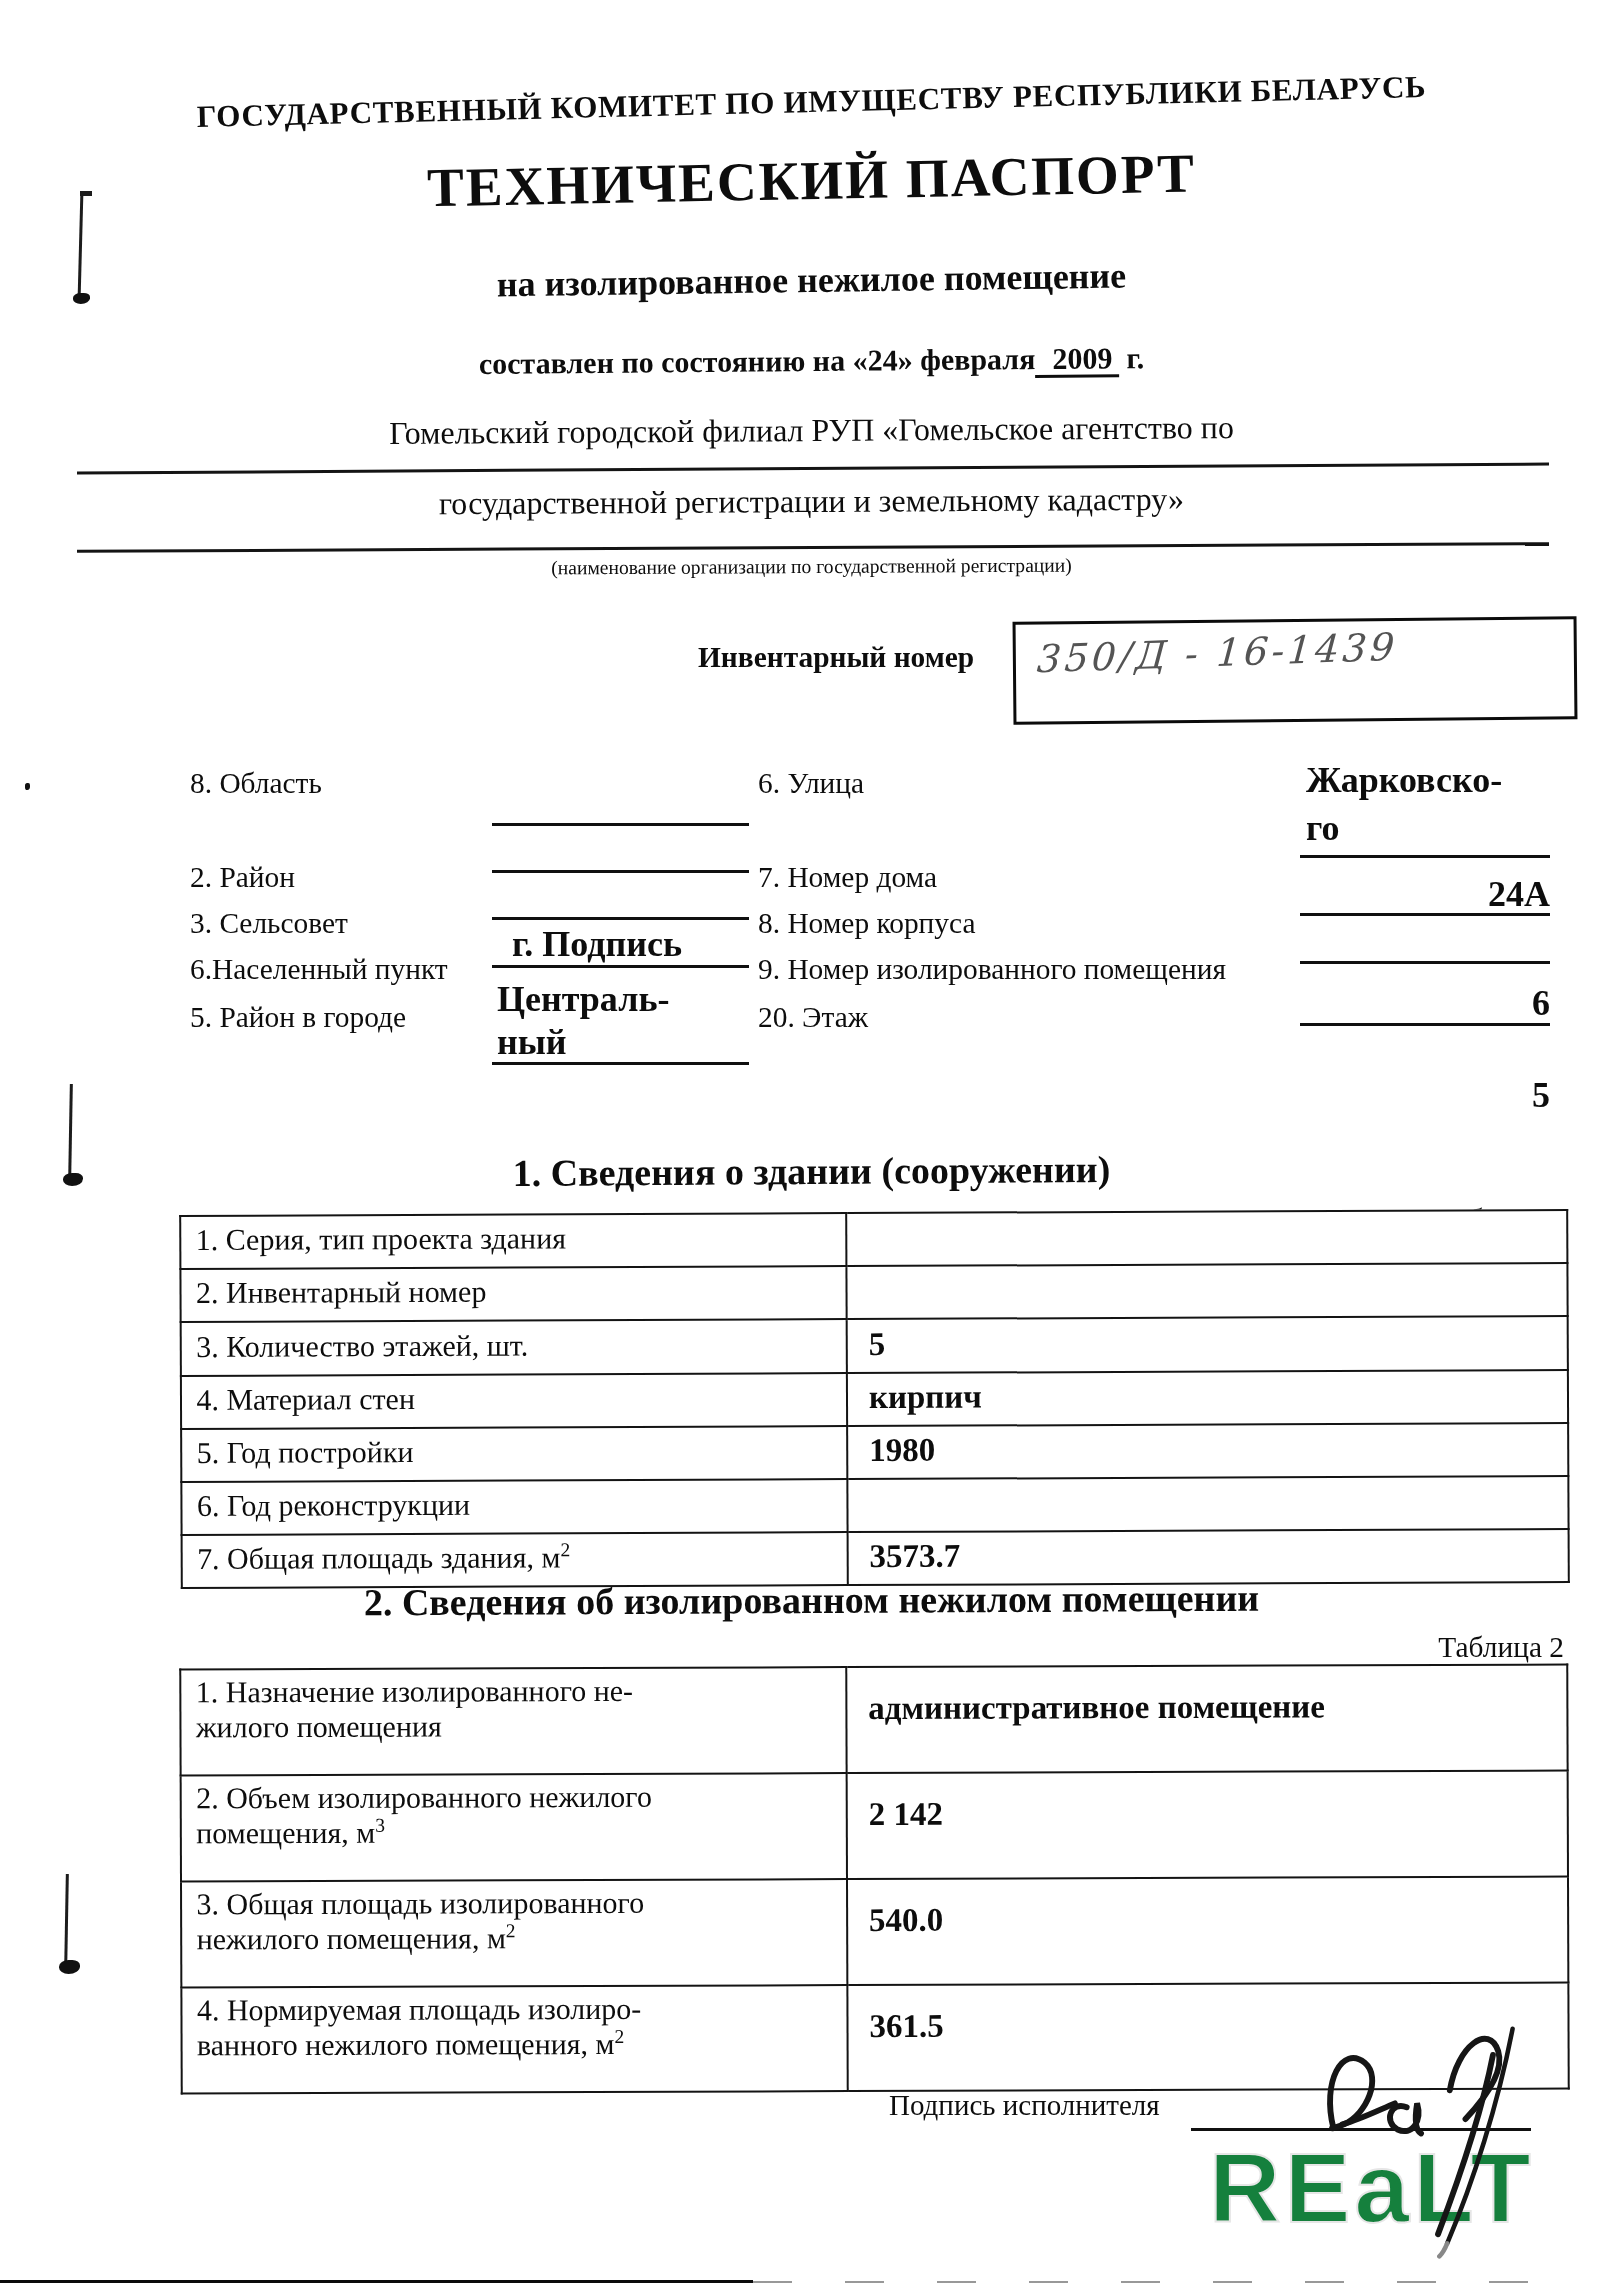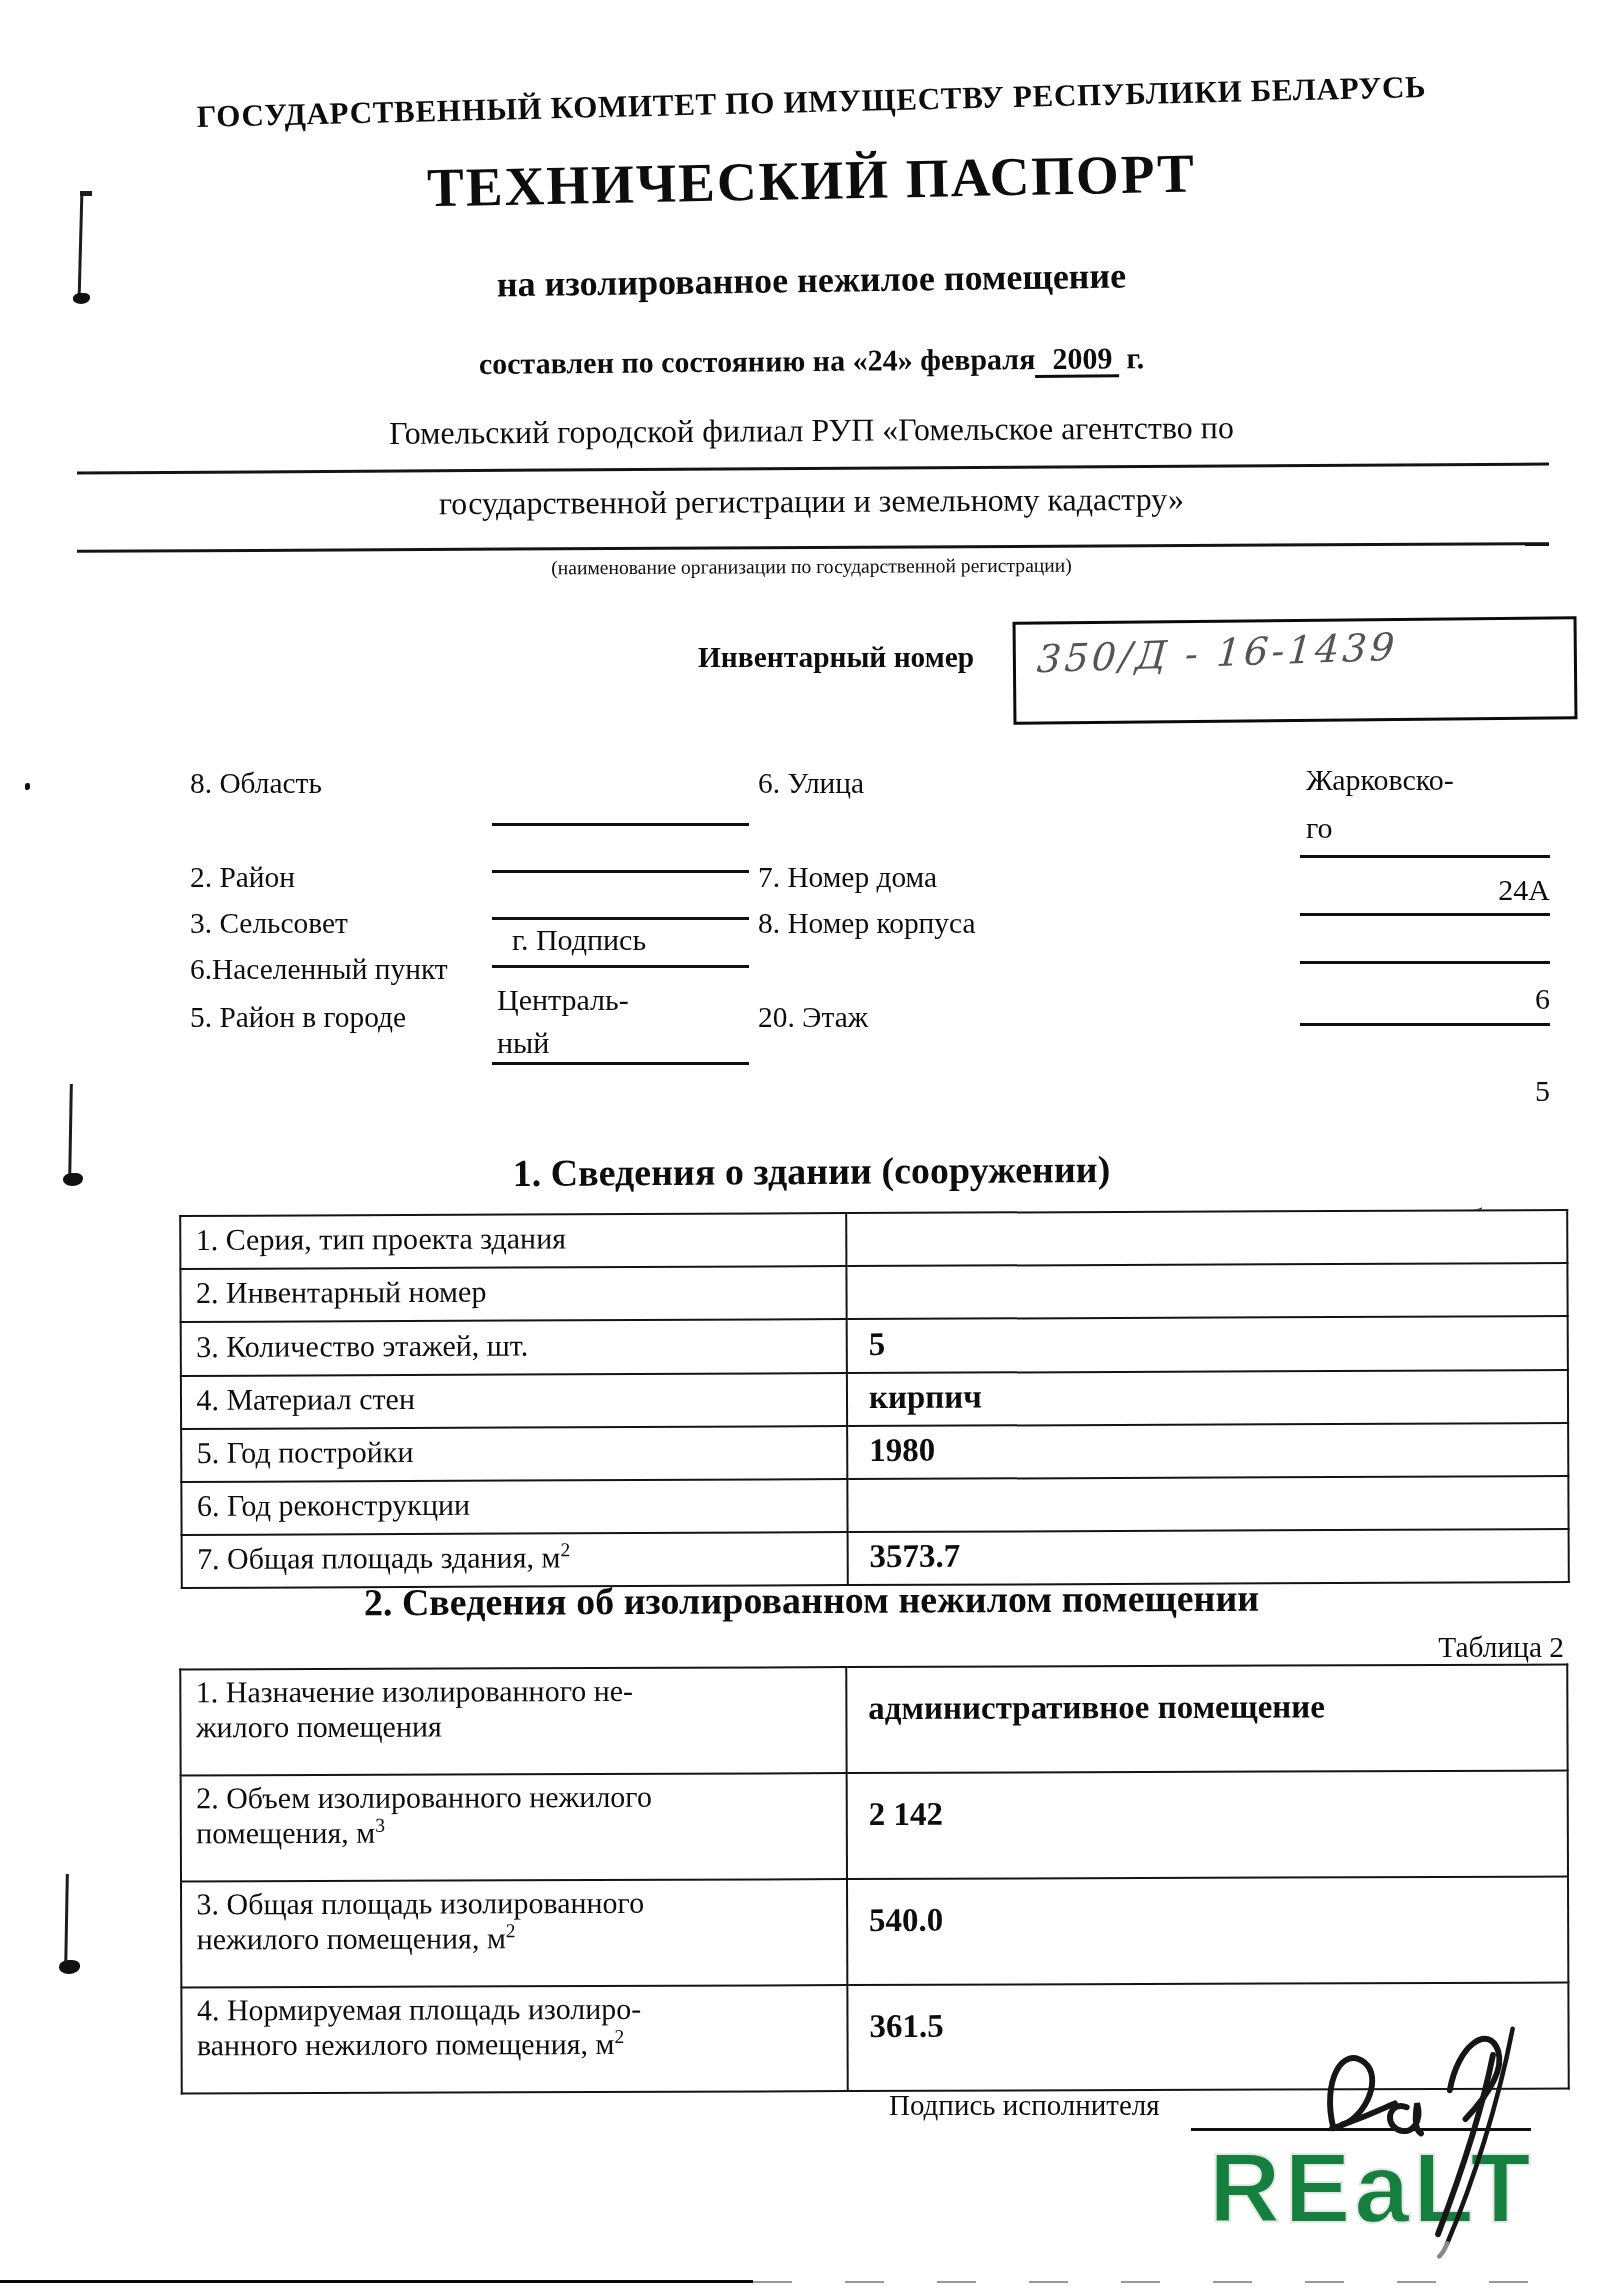--- a/index.html
+++ b/index.html
@@ -26,21 +26,21 @@
   .rule1{top:467px;left:77px;width:1472px;transform:rotate(-0.35deg);}
   .rule2{top:546px;left:77px;width:1472px;transform:rotate(-0.3deg);}
   .org-note{top:556px;font-size:19.6px;transform:rotate(-0.3deg);}
 
   .inv-label{left:698px;top:641px;font-size:29.4px;font-weight:bold;}
   .inv-box{left:1013px;top:619px;width:558px;height:97px;border:3.3px solid #0b0b0b;transform:rotate(-0.55deg);}
   .inv-hand{left:1037px;top:631px;font-size:38px;font-style:italic;color:#2a2a2a;opacity:.8;
             letter-spacing:3.3px;transform:rotate(-2deg) skewX(-6deg);font-family:"DejaVu Serif",serif;}
 
   .flabel{font-size:29.4px;}
-  .fvalue{font-size:30px;font-weight:normal;}
+  .fvalue{font-size:36px;font-weight:bold;}
   .uline{height:2.6px;background:#101010;}
   .rv{left:1300px;width:250px;text-align:right;}
 
   .sec-title{font-size:38px;font-weight:bold;}
   .tbl-label{font-size:29.4px;right:59px;}
 
   table.doc{border-collapse:collapse;table-layout:fixed;width:1389px;background:#fff;}
   table.doc td{border:2.6px solid #141414;vertical-align:top;overflow:hidden;}
   table.doc td.lbl{width:643px;padding:5.2px 6.5px 0 14.4px;font-size:30px;}
   table.doc td.val{padding:5.2px 6.5px 0 21px;font-size:33px;font-weight:bold;}
@@ -102,20 +102,21 @@
   <div class="abs uline" style="left:492px;top:917px;width:257px"></div>
   <div class="abs fvalue" style="left:512px;top:923px">г. Подпись</div>
   <div class="abs uline" style="left:492px;top:965px;width:257px"></div>
   <div class="abs fvalue pre" style="left:497px;top:978px;line-height:43px">Централь-
 ный</div>
   <div class="abs uline" style="left:492px;top:1062px;width:257px"></div>
 
   <div class="abs flabel" style="left:758px;top:767px">6. Улица</div>
   <div class="abs flabel" style="left:758px;top:861px">7. Номер дома</div>
   <div class="abs flabel" style="left:758px;top:907px">8. Номер корпуса</div>
+  <div class="abs flabel" style="left:758px;top:953px">9. Номер изолированного помещения</div>
   <div class="abs flabel" style="left:758px;top:1001px">20. Этаж</div>
 
   <div class="abs fvalue pre" style="left:1306px;top:756px;line-height:48px">Жарковско-
 го</div>
   <div class="abs uline" style="left:1300px;top:855px;width:250px"></div>
   <div class="abs fvalue rv" style="top:873px">24А</div>
   <div class="abs uline" style="left:1300px;top:913px;width:250px"></div>
   <div class="abs uline" style="left:1300px;top:961px;width:250px"></div>
   <div class="abs fvalue rv" style="top:982px">6</div>
   <div class="abs uline" style="left:1300px;top:1023px;width:250px"></div>

